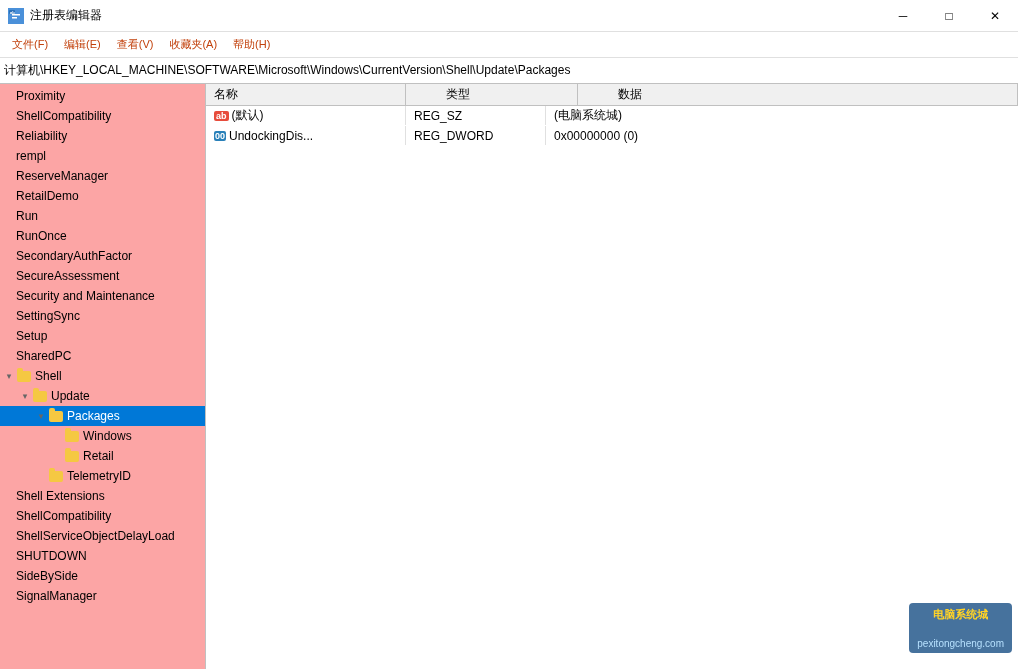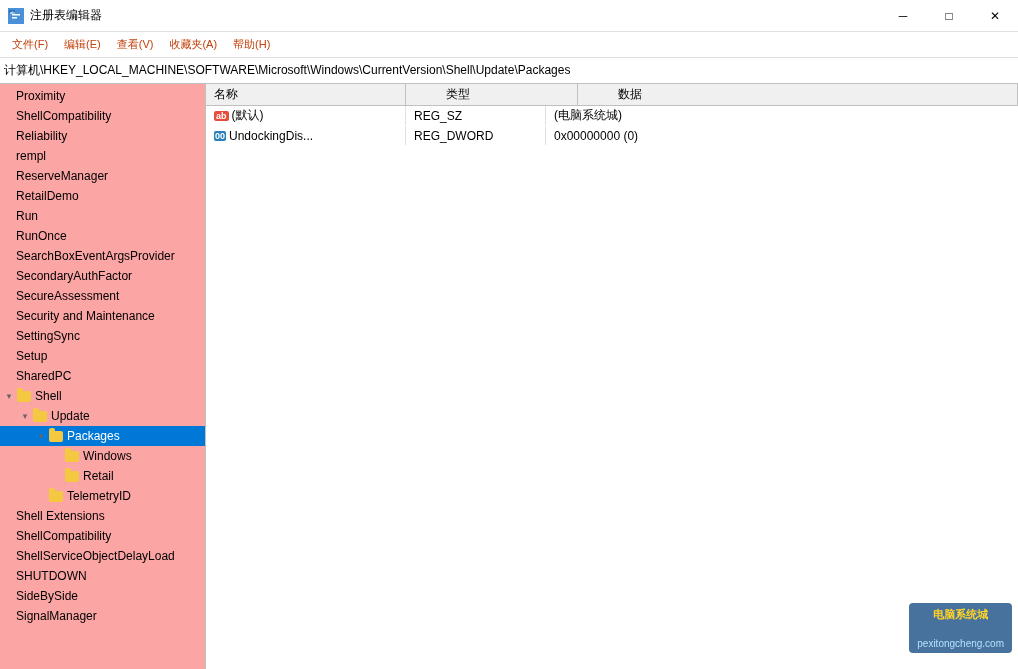--- a/index.html
+++ b/index.html
@@ -354,25 +354,20 @@
         <span>Run</span>
       </div>
       <div class="tree-item">
         <span class="indent" style="width:0px;display:inline-block;"></span>
         <span class="expand-arrow" style="visibility:hidden;">▸</span>
         <span>RunOnce</span>
       </div>
       <div class="tree-item">
         <span class="indent" style="width:0px;display:inline-block;"></span>
         <span class="expand-arrow" style="visibility:hidden;">▸</span>
-        <span>SearchBoxEventArgsProvider</span>
-      </div>
-      <div class="tree-item">
-        <span class="indent" style="width:0px;display:inline-block;"></span>
-        <span class="expand-arrow" style="visibility:hidden;">▸</span>
         <span>SecondaryAuthFactor</span>
       </div>
       <div class="tree-item">
         <span class="indent" style="width:0px;display:inline-block;"></span>
         <span class="expand-arrow" style="visibility:hidden;">▸</span>
         <span>SecureAssessment</span>
       </div>
       <div class="tree-item">
         <span class="indent" style="width:0px;display:inline-block;"></span>
         <span class="expand-arrow" style="visibility:hidden;">▸</span>

